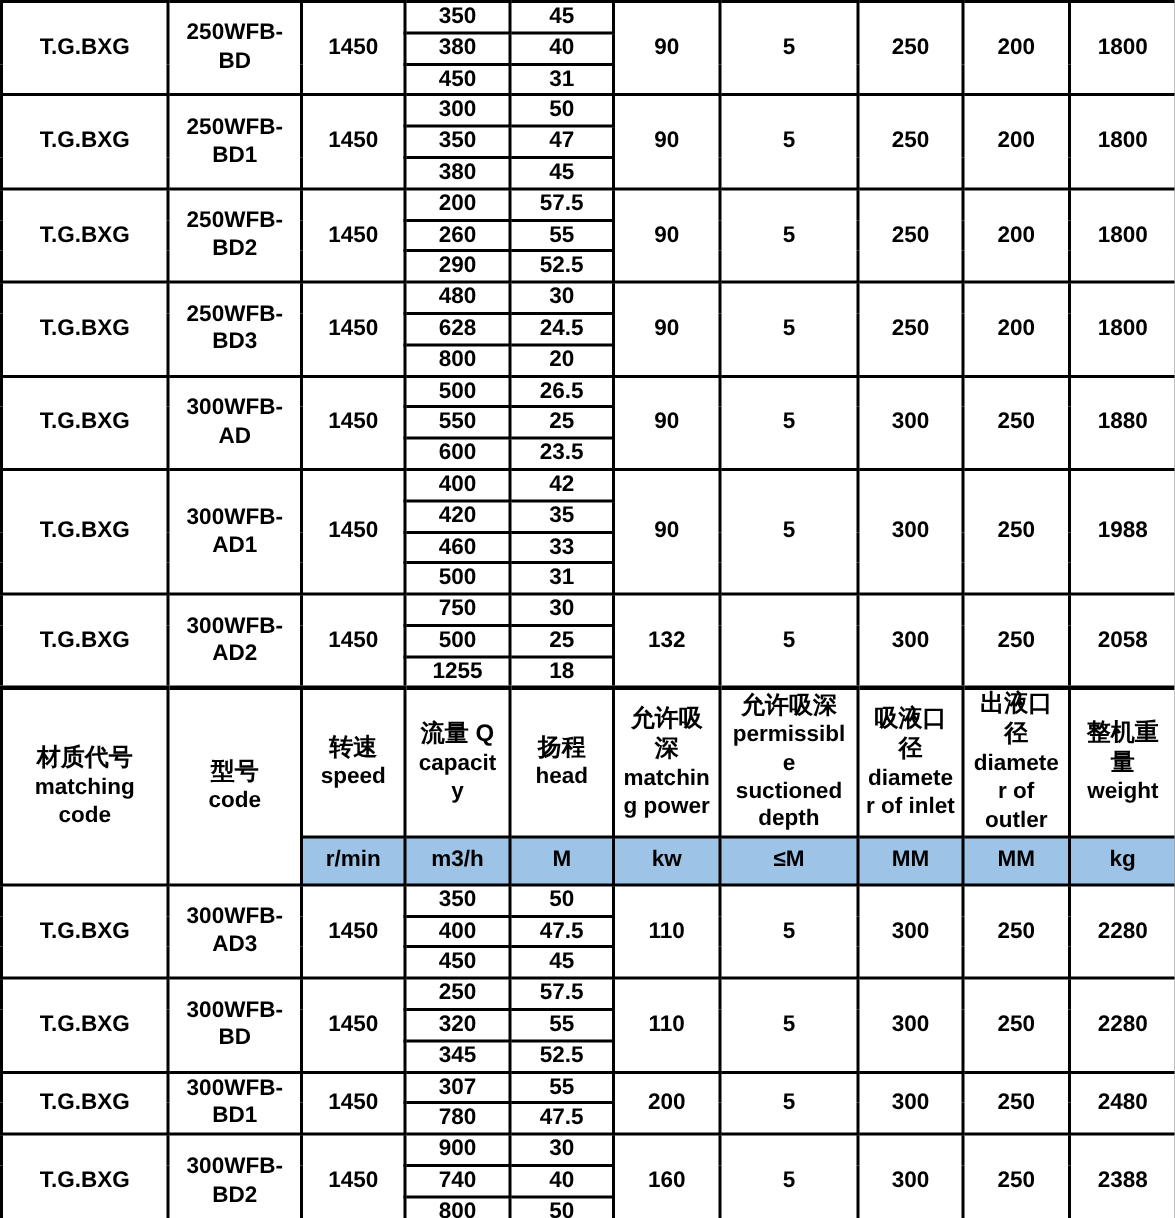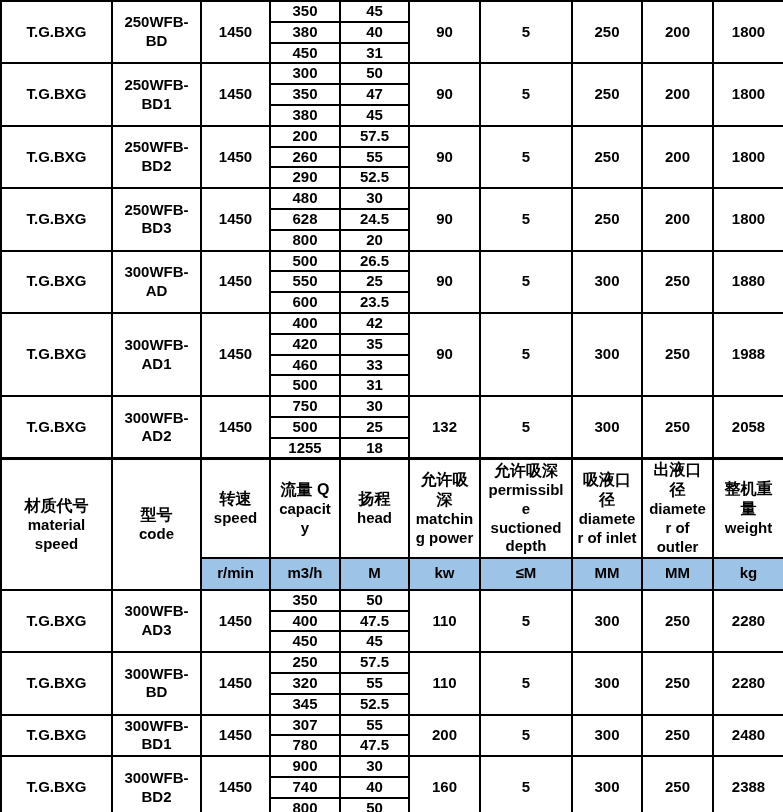--- a/index.html
+++ b/index.html
@@ -195,21 +195,21 @@
         <td class="sub">500</td>
         <td class="sub">25</td>
       </tr>
       <tr class="data-row">
         <td class="sub">1255</td>
         <td class="sub">18</td>
       </tr>
       <tr class="header-row">
         <td class="header-cell" rowspan="2">
           <span class="zh">材质代号</span>
-          <span class="en">material speed</span>
+          <span class="en">matching code</span>
         </td>
         <td class="header-cell" rowspan="2">
           <span class="zh">型号</span>
           <span class="en">code</span>
         </td>
         <td class="header-cell">
           <span class="zh">转速</span>
           <span class="en">speed</span>
         </td>
         <td class="header-cell">

